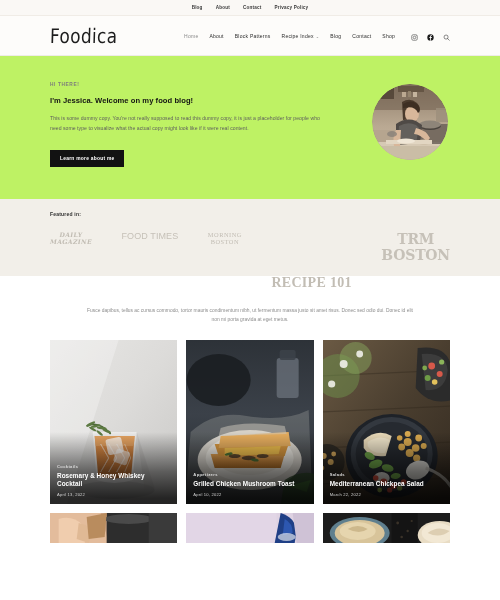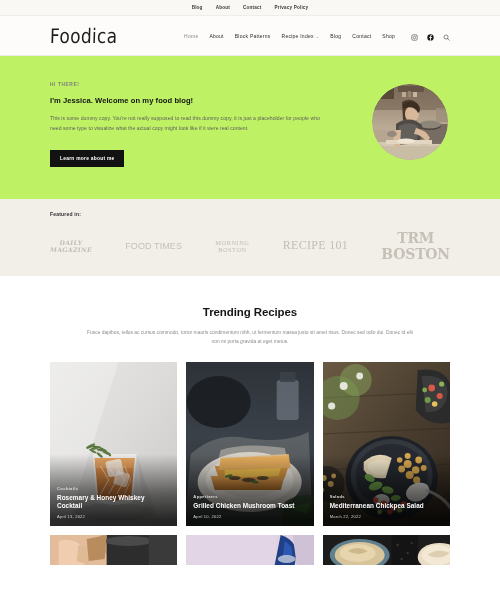--- a/index.html
+++ b/index.html
@@ -133,42 +133,42 @@
   }
   .featured-label {
     font-size: 5px;
     font-weight: 700;
     color: #2e2e2e;
     letter-spacing: .2px;
     margin-bottom: 14px;
   }
   .logos {
     display: flex;
-    align-items: center;
+    align-items: flex-start;
     justify-content: space-between;
     height: 30px;
   }
   .brand { color: #c2bdb4; text-align: center; line-height: 1.15; }
   .brand.b1 {
     font-family: "DejaVu Serif", serif;
     font-style: italic; font-weight: 700;
     font-size: 6.2px; letter-spacing: .3px;
   }
   .brand.b2 {
     font-family: "Liberation Sans", sans-serif;
     font-weight: 400; font-size: 9px; letter-spacing: .1px;
     color: #c6c1b8;
   }
   .brand.b3 {
     font-family: "Liberation Serif", serif;
     font-weight: 400; font-size: 6.4px; letter-spacing: .5px;
   }
   .brand.b4 {
     font-family: "Liberation Serif", serif;
-    font-weight: 400; font-size: 12px; letter-spacing: .3px;
+    font-weight: 700; font-size: 14px; letter-spacing: .3px; margin-top: 44px;
   }
   .brand.b5 {
     font-family: "DejaVu Serif", serif;
     font-weight: 700; font-size: 14px; letter-spacing: -.2px;
     color: #c6c1b8;
   }
 
   
   .trending { background: #ffffff; padding: 30px 50px 0 50px; }
   .section-title {
@@ -345,21 +345,20 @@
         <div>RECIPE 101</div>
       </div>
       <div class="brand b5">
         <div>TRM</div>
         <div>BOSTON</div>
       </div>
     </div>
   </div>
 
   <div class="trending">
-    <div class="section-title">Trending Recipes</div>
     <div class="section-sub">Fusce dapibus, tellus ac cursus commodo, tortor mauris condimentum nibh, ut fermentum massa justo sit amet risus. Donec sed odio dui. Donec id elit non mi porta gravida at eget metus.</div>
 
     <div class="grid">
 
       <div class="card">
         <div class="card-img">
           <svg viewBox="0 0 130 164" preserveAspectRatio="xMidYMid slice">
             <defs>
               <linearGradient id="c1bg" x1="0" y1="0" x2="1" y2="1">
                 <stop offset="0%" stop-color="#e8e7e5"></stop>

